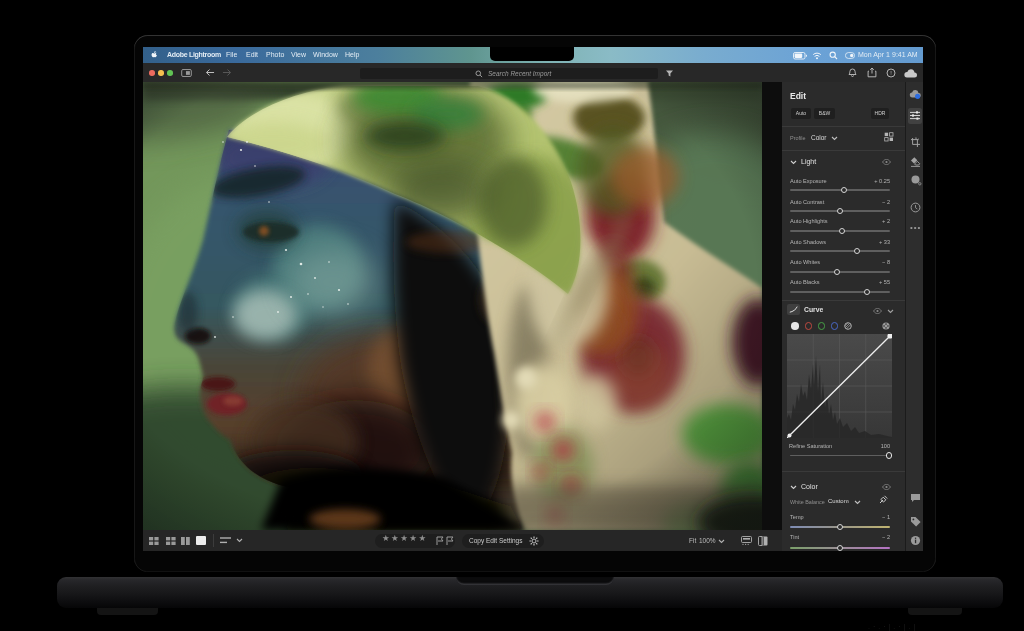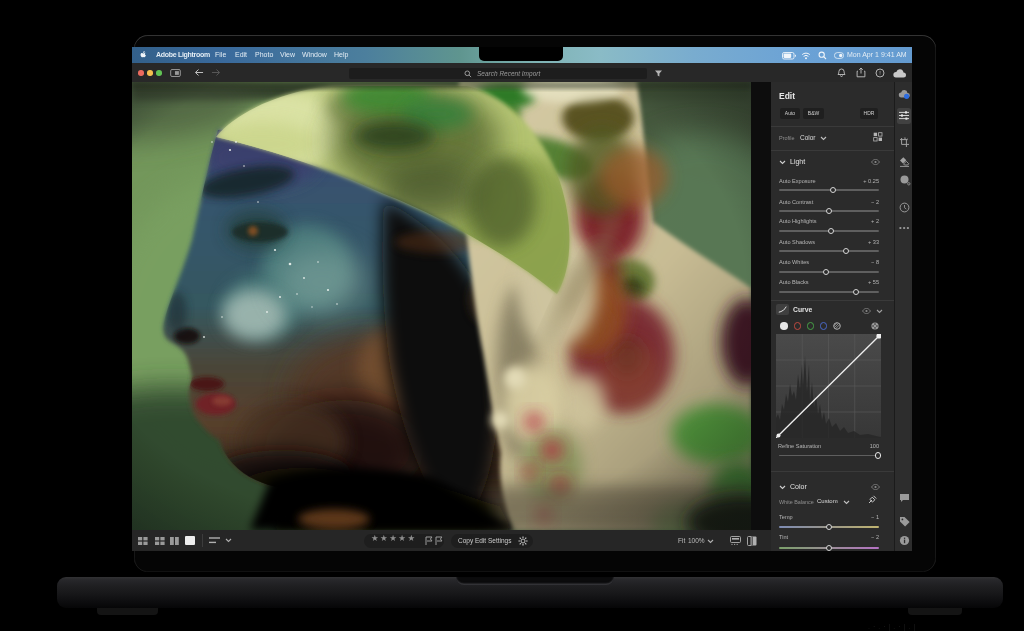--- a/index.html
+++ b/index.html
@@ -3,21 +3,21 @@
 <meta charset="utf-8">
 <style>
   html,body{margin:0;padding:0;background:#000;}
   #stage{position:relative;width:1024px;height:631px;background:#000;overflow:hidden;
          font-family:"Liberation Sans",sans-serif;}
   .abs{position:absolute;}
   
   #lid{left:134px;top:35px;width:802px;height:537px;background:#050505;border-radius:14px;
        box-shadow:inset 0 1px 0 rgba(90,90,90,.55), inset 1px 0 0 rgba(50,50,50,.4),
                   inset -1px 0 0 rgba(50,50,50,.4), inset 0 -1px 0 rgba(40,40,40,.35);}
-  #screen{left:132px;top:47px;width:780px;height:504px;overflow:hidden;background:#101010;}
+  #screen{left:143px;top:47px;width:780px;height:504px;overflow:hidden;background:#101010;}
   
   #menubar{left:0;top:0;width:780px;height:16px;
     background:linear-gradient(90deg,#33608a 0%,#3a6a9c 12%,#4c7f9d 30%,#5f958f 42%,#7fb3b4 52%,#8abbc6 60%,#79accf 72%,#6ba2d6 86%,#649bd0 100%);
     color:#e2ecf4;font-size:8px;}
   #menubar .mi{position:absolute;top:4.2px;letter-spacing:0px;font-size:7px;}
   #notch{left:347px;top:0;width:84px;height:14px;background:#000;border-radius:0 0 5px 5px;}
   
   #toolbar{left:0;top:16px;width:780px;height:19px;background:#282828;}
   .tl{position:absolute;top:7px;width:5.5px;height:5.5px;border-radius:50%;}
   

